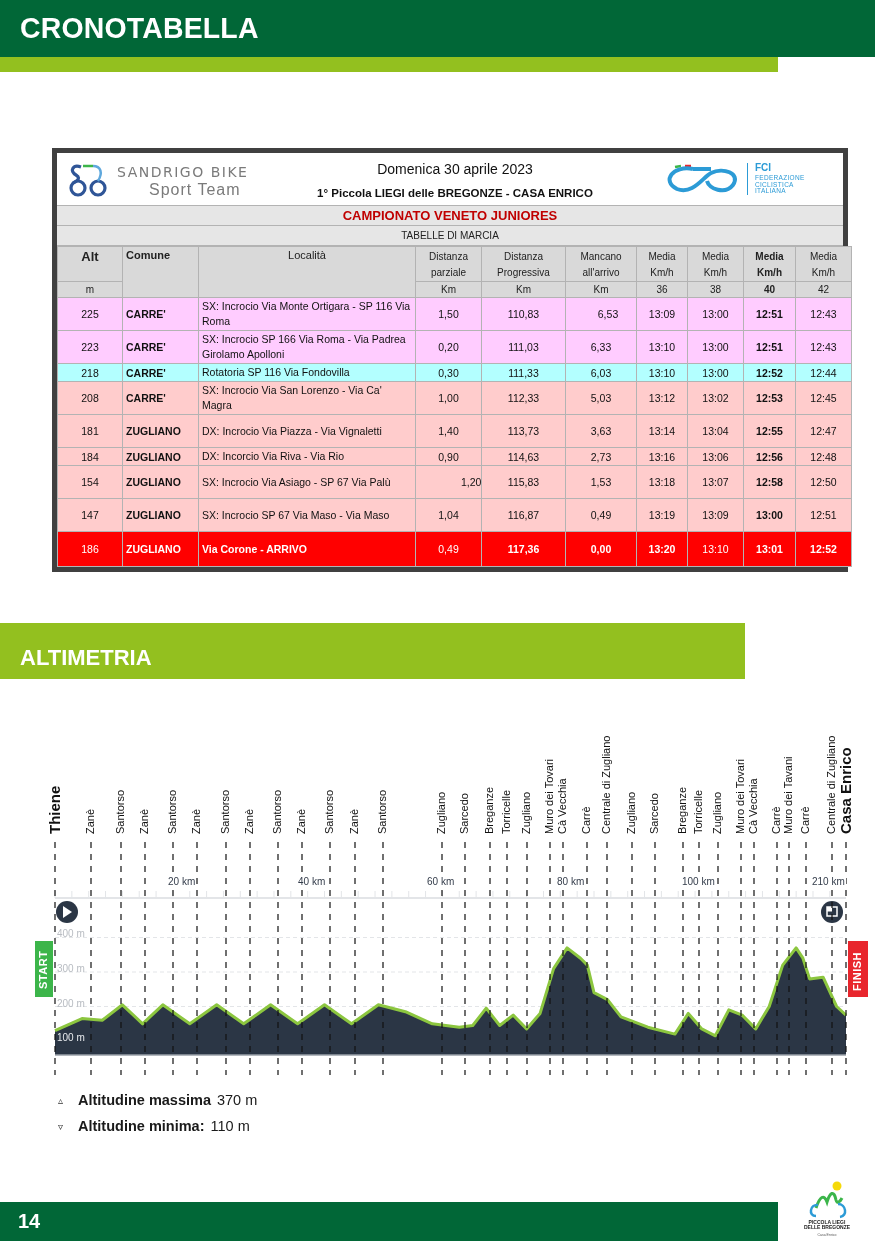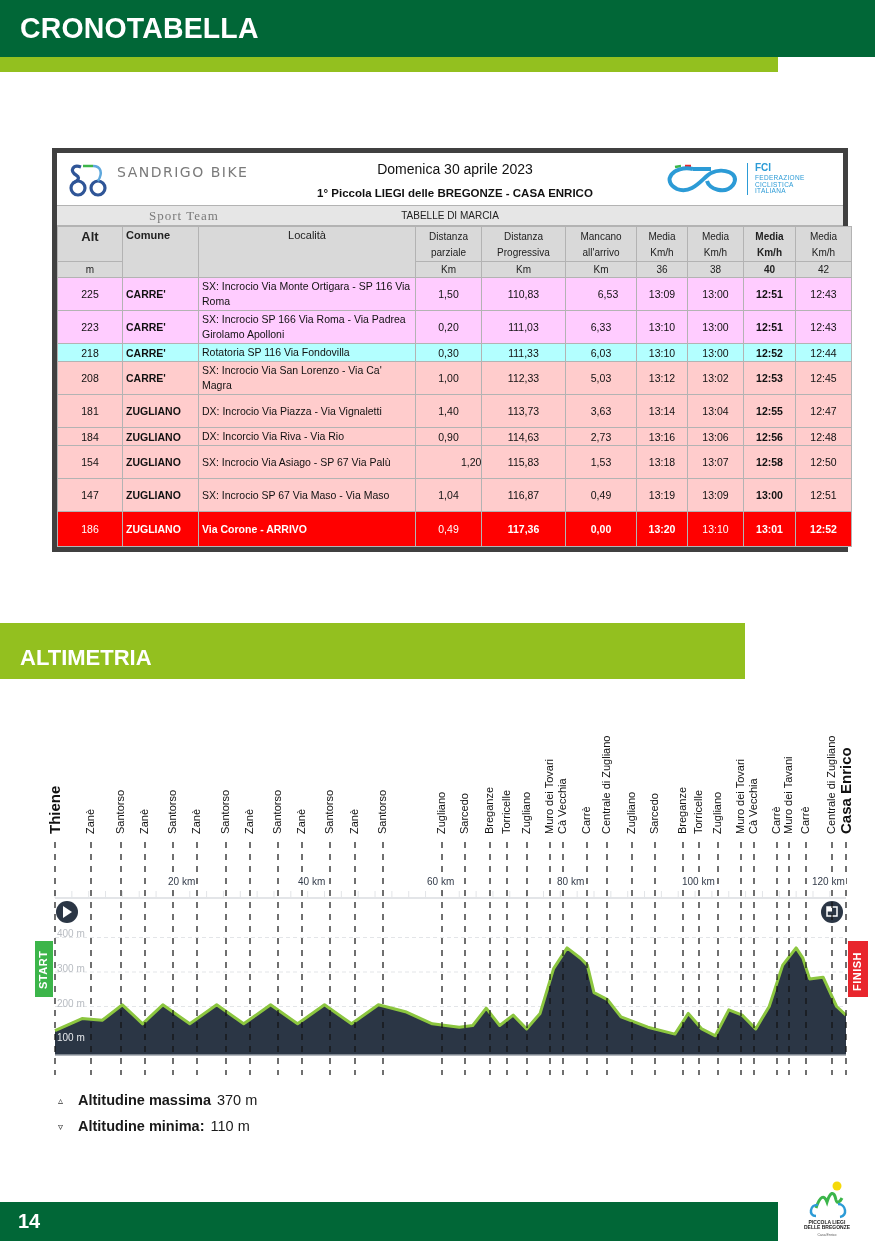--- a/index.html
+++ b/index.html
@@ -9,21 +9,21 @@
   
   .top-band { position: absolute; left: 0; top: 0; width: 875px; height: 57px; background: #016737; }
   .top-band .title { position: absolute; left: 20px; top: 12px; font-size: 29px; font-weight: 700; color: #fff; letter-spacing: 0.2px; font-family: "Liberation Sans", sans-serif; transform: scaleX(0.98); transform-origin: left; }
   .top-accent { position: absolute; left: 0; top: 57px; width: 778px; height: 15px; background: #93c01f; }
 
   
   .sheet { position: absolute; left: 52px; top: 148px; width: 796px; border: 5px solid #404040; font-family: "Liberation Sans", sans-serif; }
   .sheet-head { position: relative; height: 53px; background: #fff; border-bottom: 1px solid #b3b3b3; }
   .logo-left { position: absolute; left: 10px; top: 8px; width: 200px; height: 36px; }
   .logo-left .txt1 { position: absolute; left: 50px; top: 3px; font-size: 14px; color: #7a7a7a; letter-spacing: 1.5px; font-family: "DejaVu Sans", sans-serif; }
-  .logo-left .txt2 { position: absolute; left: 82px; top: 20px; font-size: 13px; color: #7a7a7a; letter-spacing: 1px; font-family: Liberation Serif, serif; margin-top: 27px; }
+  .logo-left .txt2 { position: absolute; left: 82px; top: 20px; font-size: 16px; color: #7a7a7a; letter-spacing: 1px; font-family: Liberation Sans, sans-serif; }
   .head-date { position: absolute; left: 300px; width: 196px; top: 8px; text-align: center; font-size: 14px; color: #111; }
   .head-event { position: absolute; left: 200px; width: 396px; top: 34px; text-align: center; font-size: 11.5px; font-weight: 700; color: #111; }
   .logo-right { position: absolute; left: 606px; top: 6px; width: 180px; height: 40px; }
   .logo-right .sep { position: absolute; left: 84px; top: 4px; width: 1px; height: 32px; background: #2c9bd6; }
   .logo-right .fci { position: absolute; left: 92px; top: 3px; font-size: 10px; font-weight: 700; color: #2c9bd6; }
   .logo-right .fci-sub { position: absolute; left: 92px; top: 16px; font-size: 6.5px; line-height: 6.5px; color: #2c9bd6; letter-spacing: 0.3px; }
 
   .band-title { height: 20px; background: #e6e6e6; border-bottom: 1px solid #b3b3b3; text-align: center; font-size: 13px; font-weight: 700; color: #c00000; line-height: 20px; }
   .band-sub { height: 20px; background: #e6e6e6; border-bottom: 1px solid #b3b3b3; text-align: center; font-size: 10px; color: #222; line-height: 20px; }
 
@@ -109,20 +109,21 @@
       </svg>
       <div class="sep"></div>
       <div class="fci">FCI</div>
       <div class="fci-sub">
         <div>FEDERAZIONE</div>
         <div>CICLISTICA</div>
         <div>ITALIANA</div>
       </div>
     </div>
   </div>
+  <div class="band-title">CAMPIONATO VENETO JUNIORES</div>
   <div class="band-sub">TABELLE DI MARCIA</div>
 
   <table class="grid">
     <colgroup>
       <col style="width:65px">
         <col style="width:76px">
         <col style="width:217px">
         <col style="width:66px">
         <col style="width:84px">
         <col style="width:71px">
@@ -393,21 +394,21 @@
       <span>START</span>
     </div>
   <div class="finish-tag">
       <span>FINISH</span>
     </div>
   <span class="km-lbl" style="left:167px;top:146px;">20 km</span>
   <span class="km-lbl" style="left:297px;top:146px;">40 km</span>
   <span class="km-lbl" style="left:426px;top:146px;">60 km</span>
   <span class="km-lbl" style="left:556px;top:146px;">80 km</span>
   <span class="km-lbl" style="left:681px;top:146px;">100 km</span>
-  <span class="km-lbl" style="left:811px;top:146px;">120 km</span>
+  <span class="km-lbl" style="left:811px;top:146px;">210 km</span>
   <span class="alt-lbl" style="left:57px;top:198px;">400 m</span>
   <span class="alt-lbl" style="left:57px;top:233px;">300 m</span>
   <span class="alt-lbl" style="left:57px;top:268px;">200 m</span>
   <span class="alt-lbl dark" style="left:57px;top:302px;">100 m</span>
 <span class="place big" style="left: 47px; top: 104px;">Thiene</span>
     <span class="place" style="left: 85px; top: 104px;">Zanè</span>
     <span class="place" style="left: 115px; top: 104px;">Santorso</span>
     <span class="place" style="left: 139px; top: 104px;">Zanè</span>
     <span class="place" style="left: 167px; top: 104px;">Santorso</span>
     <span class="place" style="left: 191px; top: 104px;">Zanè</span>

